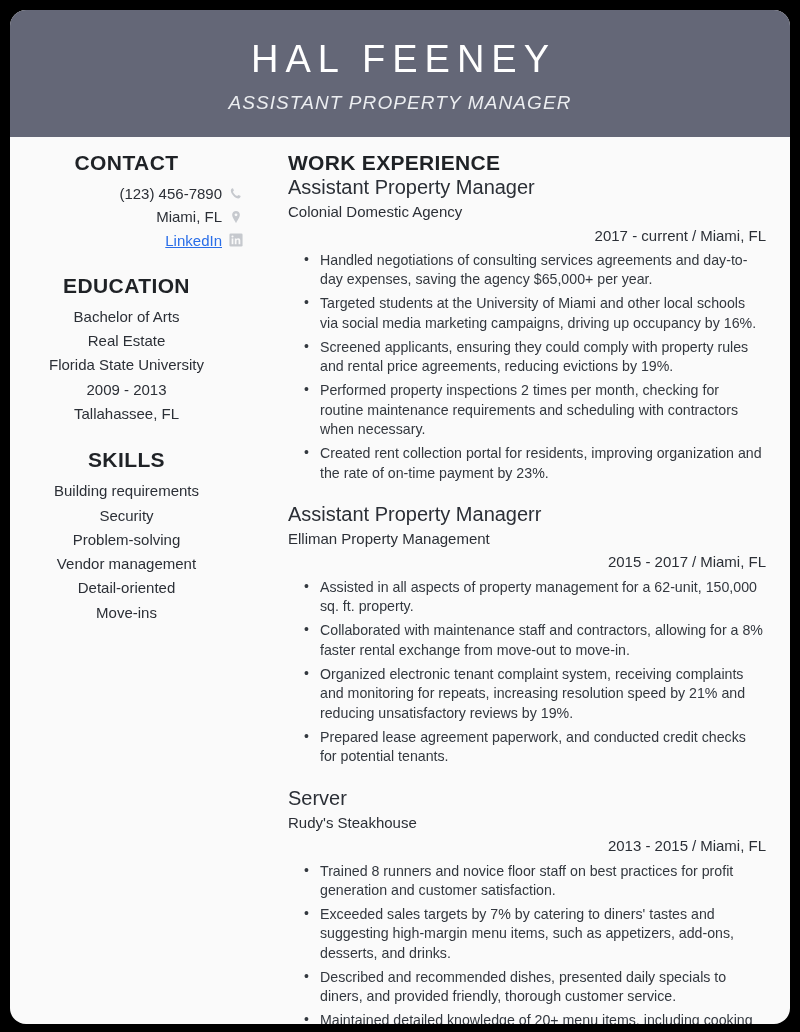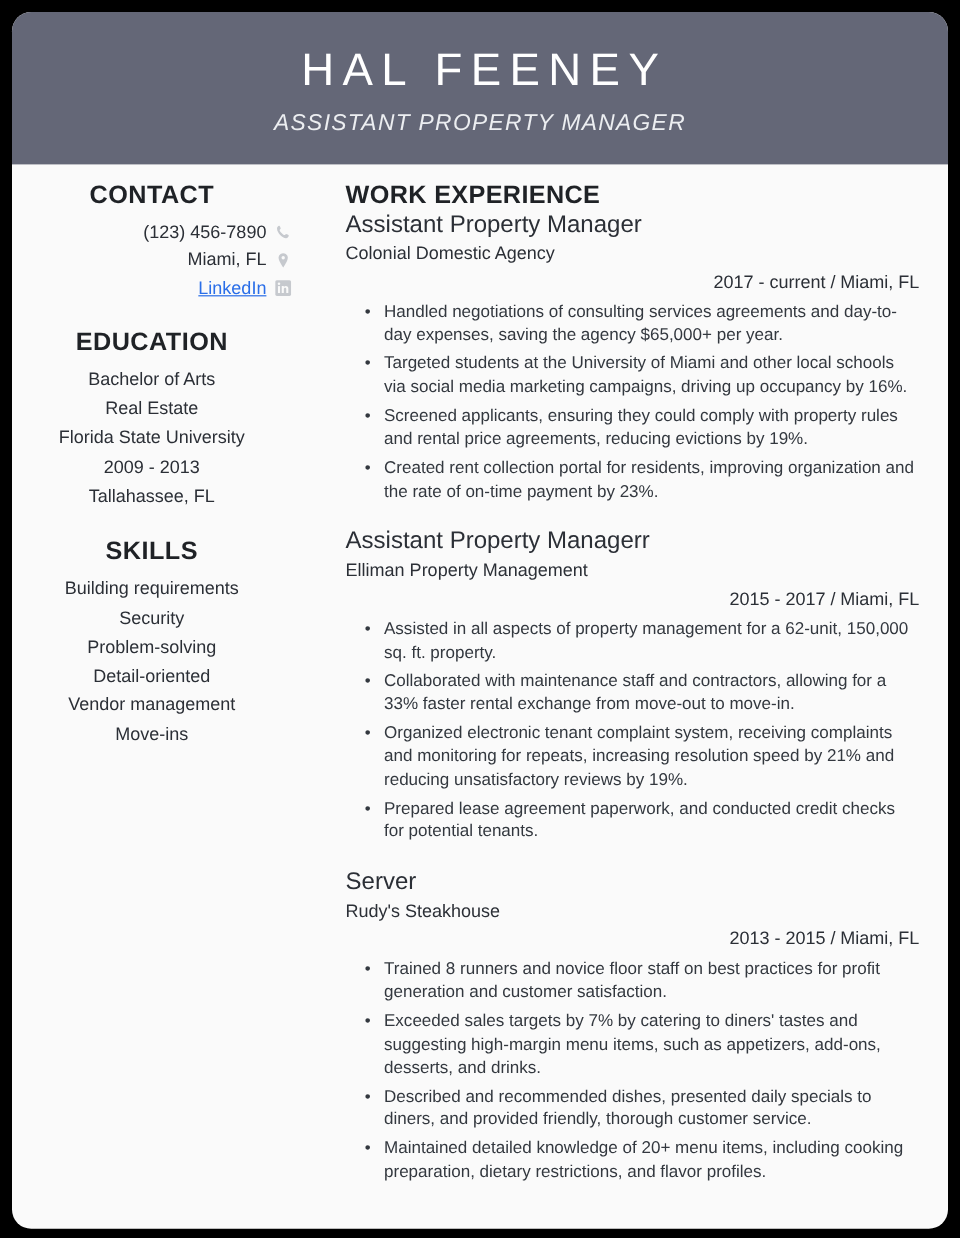--- a/index.html
+++ b/index.html
@@ -225,49 +225,50 @@
             <div class="side-line">Tallahassee, FL</div>
           </div>
       </div>
 
       <div class="side-block">
         <div class="side-heading">SKILLS</div>
         <div id="skills-list">
             <div class="side-line">Building requirements</div>
             <div class="side-line">Security</div>
             <div class="side-line">Problem-solving</div>
+            <div class="side-line">Vendor management</div>
             <div class="side-line">Detail-oriented</div>
-            <div class="side-line">Vendor management</div>
             <div class="side-line">Move-ins</div>
           </div>
       </div>
 
     </div>
 
     <div class="main">
       <div class="main-heading">WORK EXPERIENCE</div>
       <div id="jobs-list">
           <div class="job">
             <div class="job-title">Assistant Property Manager</div>
             <div class="job-company">Colonial Domestic Agency</div>
             <div class="job-meta"><span>2017 - current</span><span class="sep">/</span><span>Miami, FL</span></div>
             <ul class="bullets">
               <li>Handled negotiations of consulting services agreements and day-to-day expenses, saving the agency $65,000+ per year.</li>
               <li>Targeted students at the University of Miami and other local schools via social media marketing campaigns, driving up occupancy by 16%.</li>
               <li>Screened applicants, ensuring they could comply with property rules and rental price agreements, reducing evictions by 19%.</li>
+              <li>Performed property inspections 2 times per month, checking for routine maintenance requirements and scheduling with contractors when necessary.</li>
               <li>Created rent collection portal for residents, improving organization and the rate of on-time payment by 23%.</li>
             </ul>
           </div>
           <div class="job">
             <div class="job-title">Assistant Property Managerr</div>
             <div class="job-company">Elliman Property Management</div>
             <div class="job-meta"><span>2015 - 2017</span><span class="sep">/</span><span>Miami, FL</span></div>
             <ul class="bullets">
               <li>Assisted in all aspects of property management for a 62-unit, 150,000 sq. ft. property.</li>
-              <li>Collaborated with maintenance staff and contractors, allowing for a 33% faster rental exchange from move-out to move-in.</li>
+              <li>Collaborated with maintenance staff and contractors, allowing for a 8% faster rental exchange from move-out to move-in.</li>
               <li>Organized electronic tenant complaint system, receiving complaints and monitoring for repeats, increasing resolution speed by 21% and reducing unsatisfactory reviews by 19%.</li>
               <li>Prepared lease agreement paperwork, and conducted credit checks for potential tenants.</li>
             </ul>
           </div>
           <div class="job">
             <div class="job-title">Server</div>
             <div class="job-company">Rudy's Steakhouse</div>
             <div class="job-meta"><span>2013 - 2015</span><span class="sep">/</span><span>Miami, FL</span></div>
             <ul class="bullets">
               <li>Trained 8 runners and novice floor staff on best practices for profit generation and customer satisfaction.</li>

